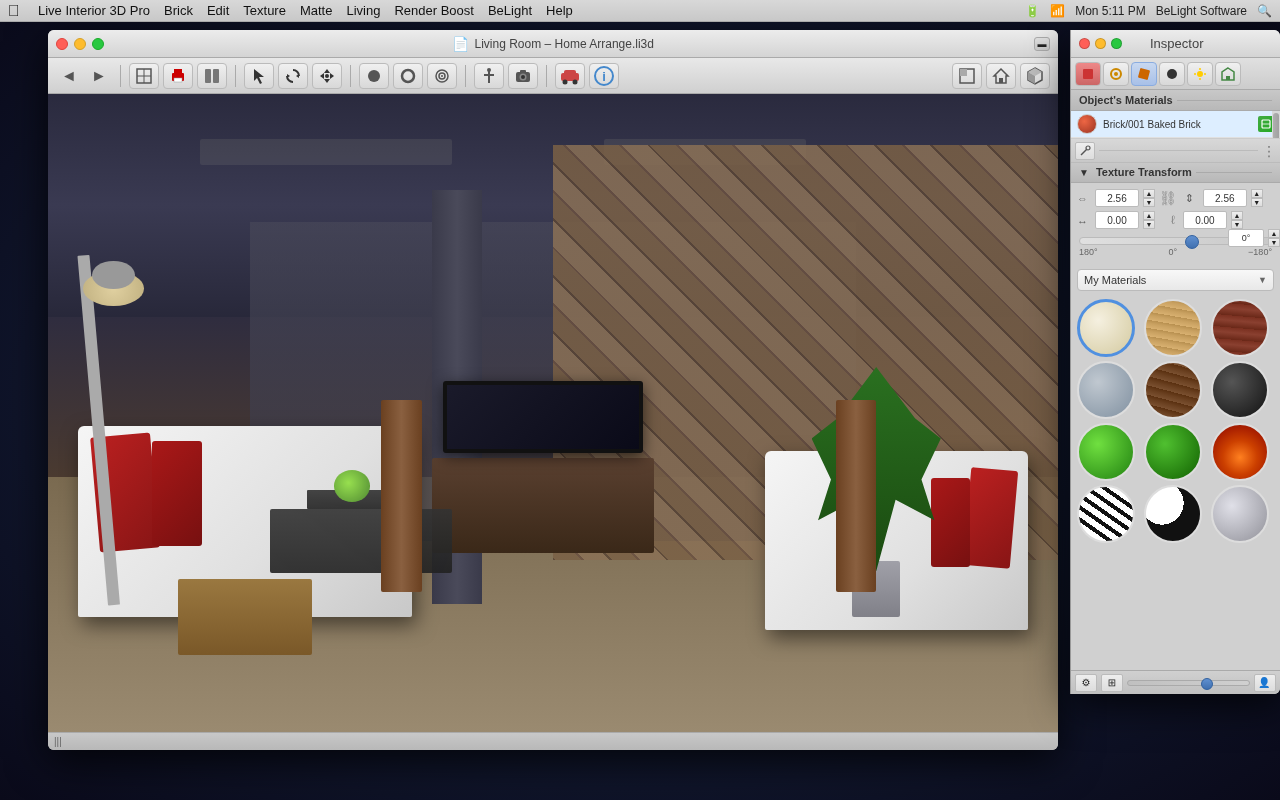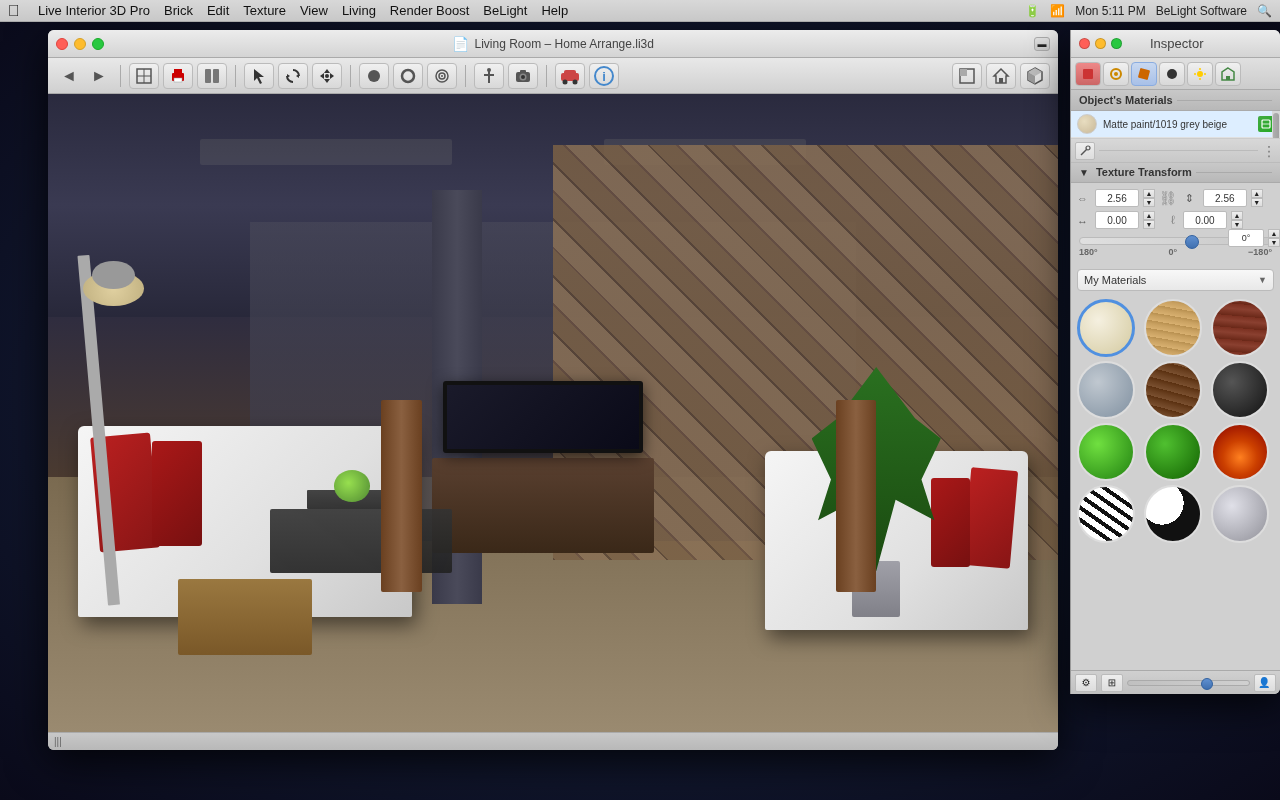--- a/index.html
+++ b/index.html
@@ -442,21 +442,20 @@
       background: linear-gradient(to bottom, #6090d0, #4070b0);
       border-radius: 50%;
       border: 1px solid #3060a0;
       cursor: pointer;
     }
     .rotation-labels {
       display: flex;
       justify-content: space-between;
       font-size: 9px;
       color: #666;
-      font-weight: bold;
     }
 
     
     .gallery-section {
       padding: 0;
     }
     .gallery-dropdown {
       margin: 4px 6px;
       height: 22px;
       background: linear-gradient(to bottom, #f8f8f8, #e8e8e8);
@@ -616,21 +615,21 @@
   </style>
 </head>
 <body>
 
 <div class="menubar">
   <span class="menubar-apple menubar-item"></span>
   <span class="menubar-item">Live Interior 3D Pro</span>
   <span class="menubar-item">Brick</span>
   <span class="menubar-item">Edit</span>
   <span class="menubar-item">Texture</span>
-  <span class="menubar-item">View</span>
+  <span class="menubar-item">Matte</span>
   <span class="menubar-item">Living</span>
   <span class="menubar-item">Render Boost</span>
   <span class="menubar-item">BeLight</span>
   <span class="menubar-item">Help</span>
   <div class="menubar-right">
     <span>🔋</span>
     <span>📶</span>
     <span>Mon 5:11 PM</span>
     <span>BeLight Software</span>
     <span>🔍</span>
@@ -885,22 +884,22 @@
     </div>
   </div>
 
   <div class="section-header">
     <span>Object's Materials</span>
     <div class="section-header-line"></div>
   </div>
 
   <div class="materials-list" style="position:relative;">
     <div class="material-item">
-      <div class="material-swatch" style="background:radial-gradient(circle at 35% 35%, #e8ddc0, #c8b898);"></div>
-      <span class="material-name">Matte paint/1019 grey beige</span>
+      <div class="material-swatch" style="background:radial-gradient(circle at 35% 35%, #ee6644, #993322);"></div>
+      <span class="material-name">Brick/001 Baked Brick</span>
       <div class="material-icon">
         <svg width="10" height="10" viewBox="0 0 10 10">
             <rect x="1" y="1" width="8" height="8" fill="none" stroke="white" stroke-width="1.2" rx="1"></rect>
             <line x1="1" y1="5" x2="9" y2="5" stroke="white" stroke-width="0.8"></line>
           </svg>
       </div>
     </div>
 
     <div class="scroll-track">
       <div class="scroll-thumb"></div>

